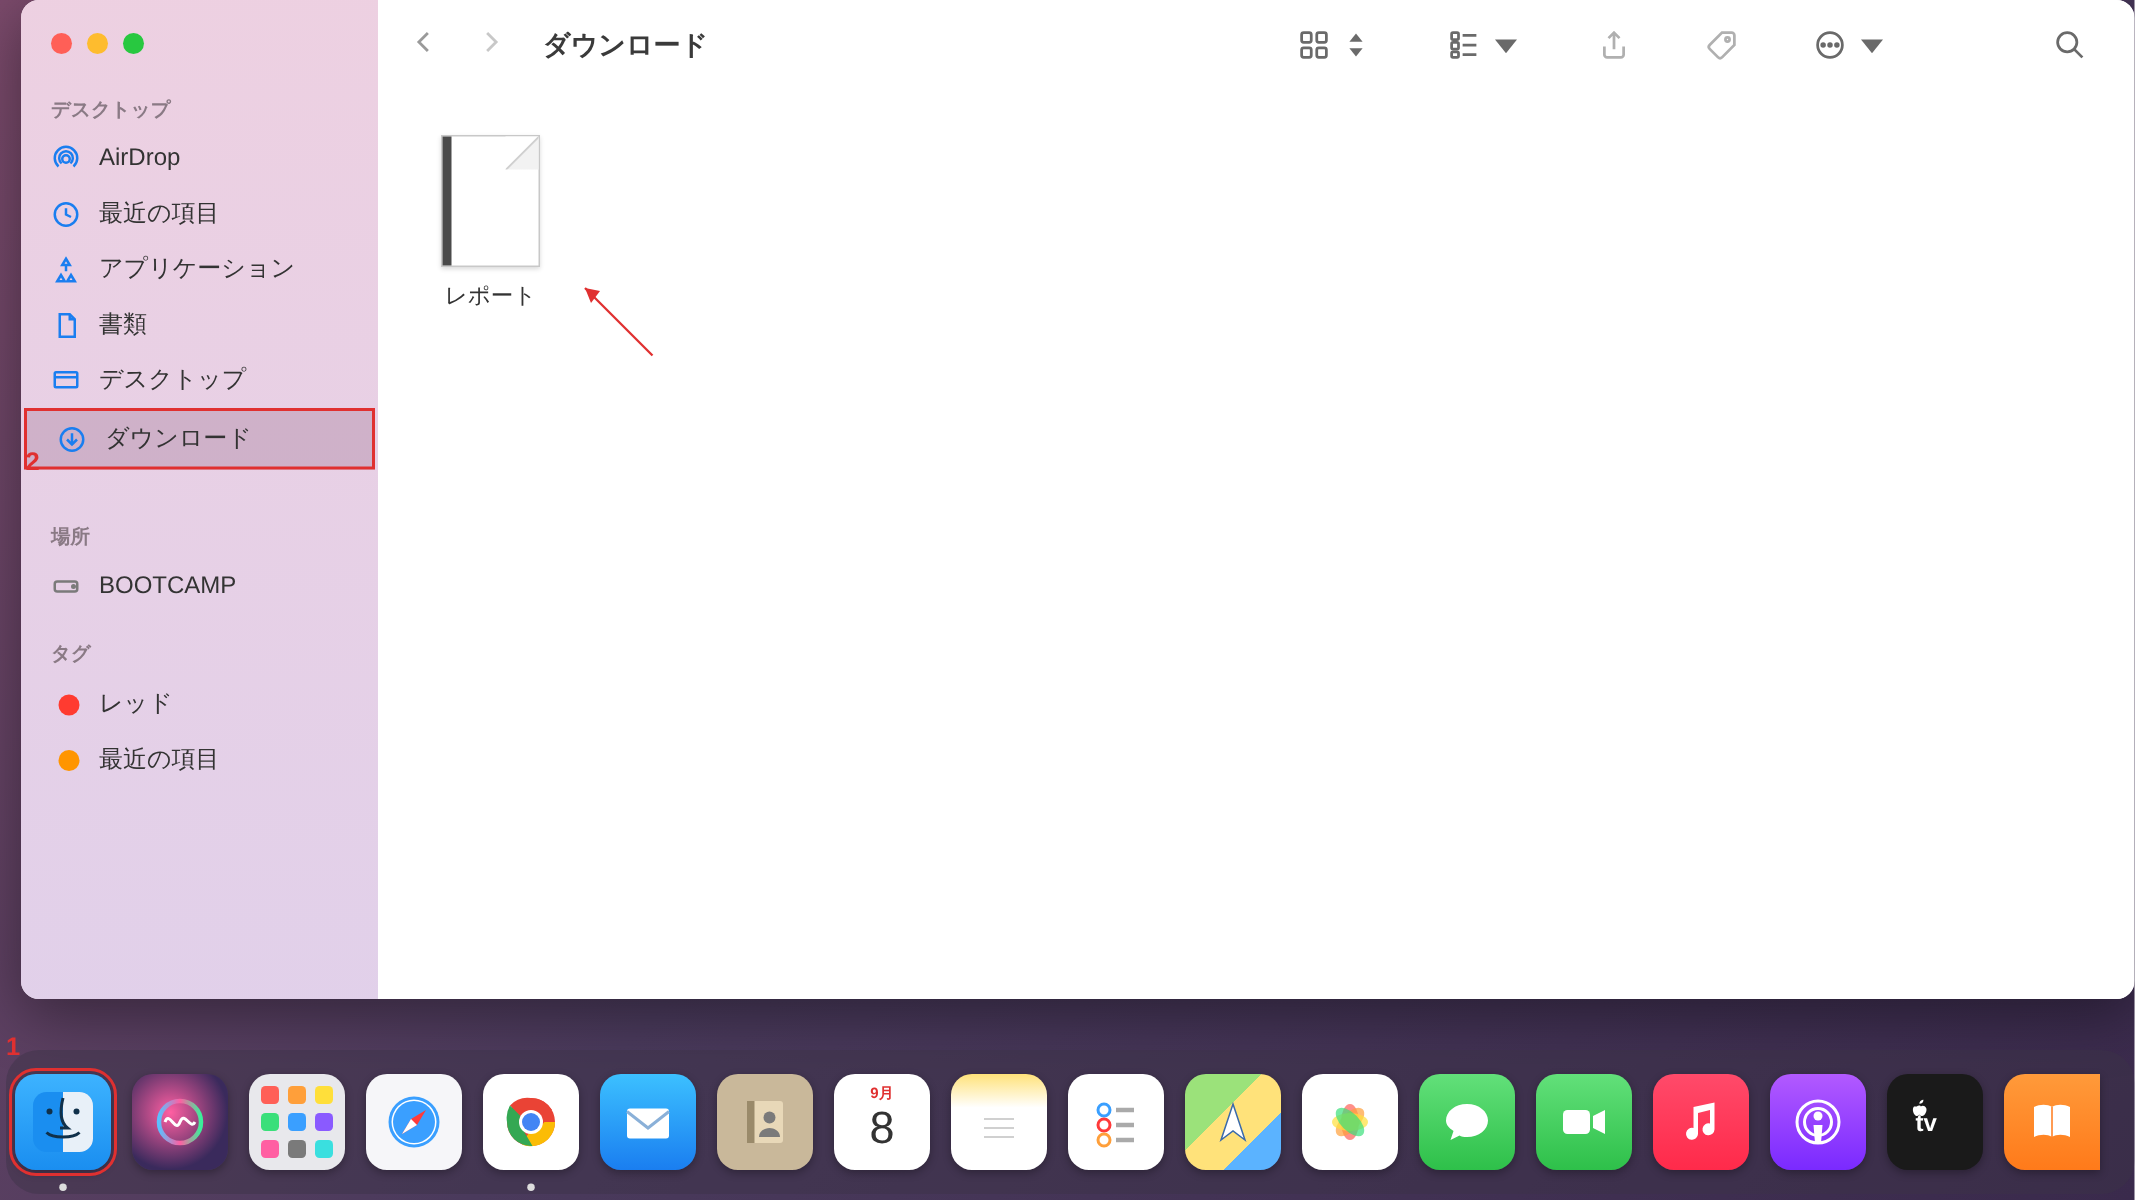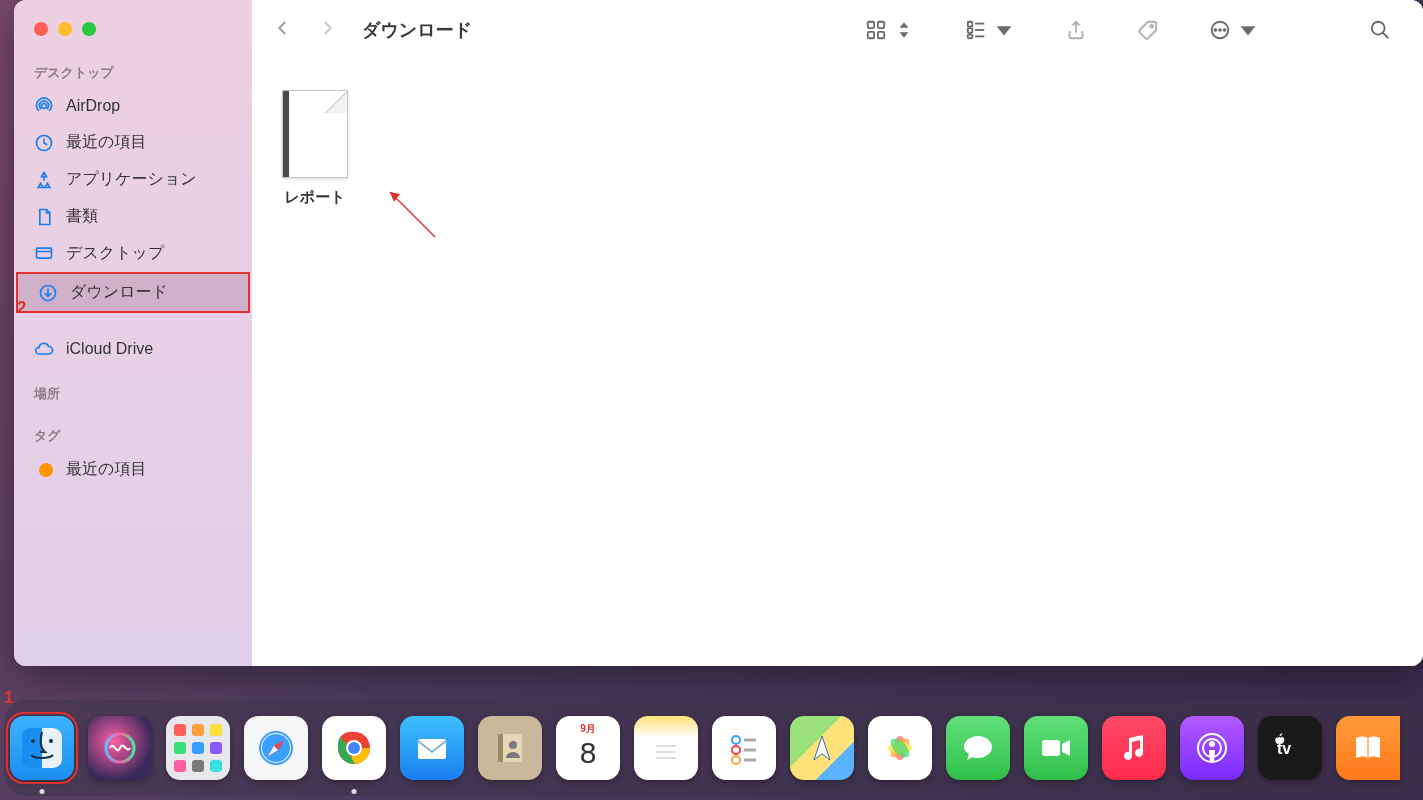--- a/index.html
+++ b/index.html
@@ -41,21 +41,21 @@
   height: 60px; display: flex; align-items: center; padding: 0 22px; gap: 16px;
 }
 .tb-nav { display: flex; gap: 26px; color: #9a9a9a; }
 .tb-nav svg { width: 18px; height: 18px; }
 .tb-title { font-size: 18px; font-weight: 600; color: #3a3a3a; margin-left: 10px; flex: 0 0 auto; }
 .tb-spacer { flex: 1; }
 .tb-ctrl { color: #6a6a6a; display: flex; align-items: center; gap: 6px; padding: 0 10px; cursor: pointer; }
 .tb-ctrl svg { width: 22px; height: 22px; }
 .tb-group { display: flex; gap: 30px; align-items: center; }
 
-.content { flex: 1; padding: 30px 18px; position: relative; font-weight: bold; }
+.content { flex: 1; padding: 30px 30px; position: relative; }
 .file { width: 90px; text-align: center; }
 .file-icon {
   width: 66px; height: 88px; margin: 0 auto 10px;
   background: #fff; border: 1px solid #c8c8c8; position: relative;
   box-shadow: 0 1px 3px rgba(0,0,0,0.15);
 }
 .file-icon::before {
   content: ""; position: absolute; left: 0; top: 0; bottom: 0; width: 6px;
   background: #4a4a4a;
 }
@@ -179,34 +179,41 @@
               <svg viewBox="0 0 24 24" fill="none" stroke="#1a7ef0" stroke-width="2">
                 <circle cx="12" cy="12" r="9"></circle>
                 <polyline points="8 12 12 16 16 12"></polyline>
                 <line x1="12" y1="7" x2="12" y2="16"></line>
               </svg>
             </span>
             <span>ダウンロード</span>
           </div>
         </div>
         <div class="side-section">
-          <div class="side-item">
-            <span class="ic">
-              <svg viewBox="0 0 24 24" fill="none" stroke="#1a7ef0" stroke-width="2">
-                <path d="M6 18a4 4 0 010-8 6 6 0 0111.5-1A4.5 4.5 0 0118 18z"></path>
-              </svg>
-            </span>
-            <span>iCloud Drive</span>
-          </div>
         </div>
         <div class="side-section">
           <div class="side-heading">場所</div>
+          <div class="side-item">
+            <span class="ic">
+              <svg viewBox="0 0 24 24" fill="none" stroke="#7a7a7a" stroke-width="2">
+                <rect x="3" y="8" width="18" height="8" rx="2"></rect>
+                <circle cx="18" cy="12" r="1" fill="#7a7a7a"></circle>
+              </svg>
+            </span>
+            <span>BOOTCAMP</span>
+          </div>
         </div>
         <div class="side-section">
           <div class="side-heading">タグ</div>
+          <div class="side-item">
+            <span class="ic">
+              <span class="tag-dot" style="background:#ff3b30"></span>
+            </span>
+            <span>レッド</span>
+          </div>
           <div class="side-item">
             <span class="ic">
               <span class="tag-dot" style="background:#ff9500"></span>
             </span>
             <span>最近の項目</span>
           </div>
         </div>
       </div>
   </div>
 

